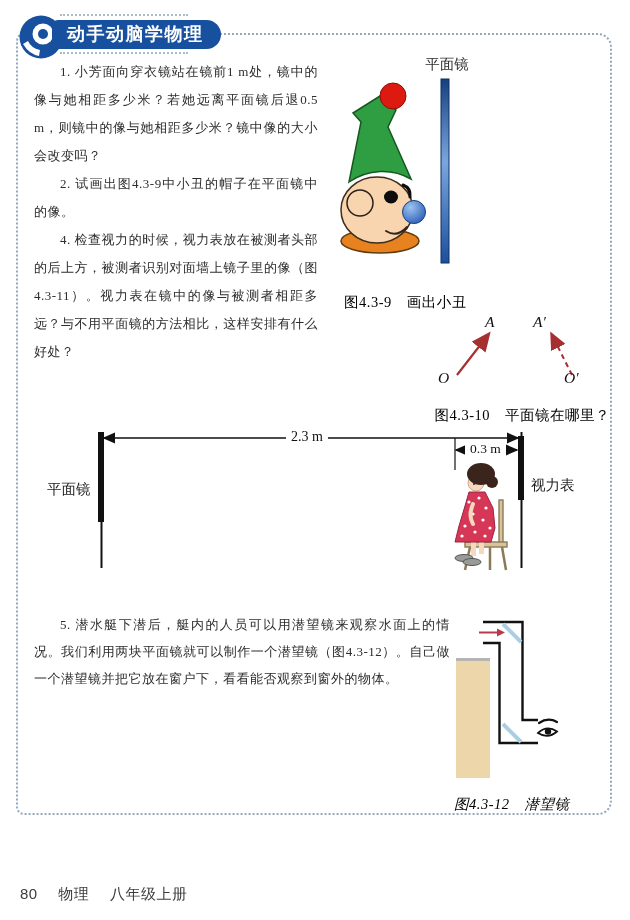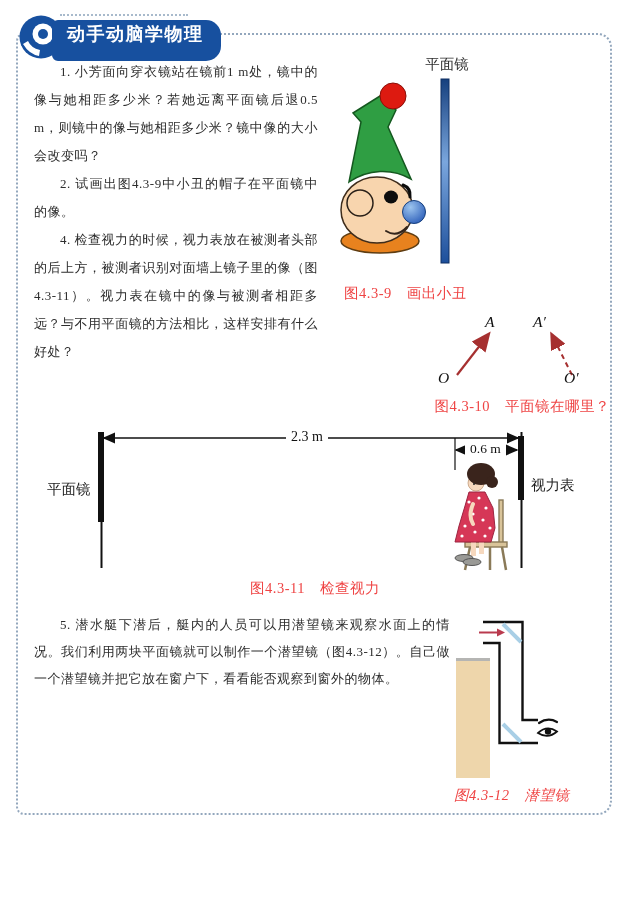--- a/index.html
+++ b/index.html
@@ -8,37 +8,37 @@
     font-family:"Liberation Serif","DejaVu Serif",serif;color:#2d2d2d;
   }
   .border-box{
     position:absolute;left:16px;top:33px;width:592px;height:778px;
     border:2px dotted #93a7bd;border-radius:8px 14px 14px 8px;pointer-events:none;
   }
   
   .hdr-logo{position:absolute;left:18px;top:12px;}
   .hdr-badge{
     position:absolute;left:52px;top:20px;height:29px;line-height:29px;
-    background:#17509f;color:#fff;padding:0 17px 12px 15px;border-radius:6px 15px 15px 6px;
+    background:#17509f;color:#fff;padding:0 17px 0 15px;border-radius:6px 15px 15px 6px;
     font-family:"Liberation Sans","DejaVu Sans",sans-serif;font-weight:bold;font-size:18px;letter-spacing:1.5px;
   }
   .hdr-dots{position:absolute;height:0;border-top:2px dotted #a8bacc;}
   .hdr-dots.top{left:60px;top:14px;width:128px;}
   .hdr-dots.bottom{left:60px;top:52px;width:128px;}
   
   .col-left{position:absolute;left:34px;top:58px;width:284px;}
   .col-left p, .para5 p{
     margin:0;text-indent:2em;font-size:13px;line-height:28px;
     text-align:justify;letter-spacing:0.5px;
   }
   .para5{position:absolute;left:34px;top:611px;width:416px;}
   .para5 p{line-height:27px;}
   
   figure{margin:0;padding:0;position:absolute;}
-  .fig-caption{font-size:14.5px;color:#ef4444;letter-spacing:0.5px;}
+  .fig-caption{font-size:14.5px;color:#000000;letter-spacing:0.5px;margin-top:9px;}
   .fig9{left:330px;top:55px;width:272px;height:268px;}
   .fig9 .mirror-label{position:absolute;left:88px;top:0;width:58px;text-align:center;font-size:14.5px;}
   .fig9 svg{position:absolute;left:0;top:18px;}
   .fig9 figcaption{position:absolute;left:14px;top:228px;line-height:21px;}
   .fig10{left:430px;top:313px;width:180px;height:105px;}
   .fig10 svg{position:absolute;left:0;top:0;}
   .fig10 .pt{position:absolute;font-style:italic;font-size:15.5px;color:#111;}
   .fig10 .pt.a{left:55px;top:0;}
   .fig10 .pt.a2{left:103px;top:0;}
   .fig10 .pt.o{left:8px;top:56px;}
@@ -187,22 +187,21 @@
             <circle cx="430" cy="104" r="1.6"></circle>
             <circle cx="440" cy="108" r="1.6"></circle>
           <circle cx="417" cy="108" r="1.6"></circle>
         </g>
         <path d="M428,76 Q423,88 428,96" fill="none" stroke="#f6d8be" stroke-width="4" stroke-linecap="round"></path>
       </g>
     </svg>
     <span class="lbl mirror">平面镜</span>
     <span class="lbl chart">视力表</span>
     <span class="dim total">2.3 m</span>
-    <span class="dim offset">0.6 m</span>
-    <figcaption class="fig-caption">图4.3-11　检查视力</figcaption>
+    <span class="dim offset">0.3 m</span>
   </figure>
 
   <section class="para5">
     <p>5. 潜水艇下潜后，艇内的人员可以用潜望镜来观察水面上的情况。我们利用两块平面镜就可以制作一个潜望镜（图4.3-12）。自己做一个潜望镜并把它放在窗户下，看看能否观察到窗外的物体。</p>
   </section>
 
   <figure class="fig12">
     <svg width="152" height="170" viewBox="0 0 152 170">
       <rect x="6" y="46" width="34" height="120" fill="#eed6ab"></rect>
       <rect x="6" y="46" width="34" height="3" fill="#b5b5b3"></rect>
@@ -220,14 +219,19 @@
       </g>
       <g>
         <path d="M89,111 Q98,105 107,110" fill="none" stroke="#111" stroke-width="2.2" stroke-linecap="round"></path>
         <path d="M88,121 Q97,112.5 107,119.5 Q98,127.5 88,121 Z" fill="#ffffff" stroke="#111" stroke-width="1.8"></path>
         <circle cx="98" cy="119.5" r="3.2" fill="#111"></circle>
       </g>
     </svg>
     <figcaption class="fig-caption">图4.3-12　潜望镜</figcaption>
   </figure>
 
+  <div class="footer">
+    <span>80</span>
+    <span>物理</span>
+    <span>八年级上册</span>
+  </div>
 
 </div>
 
 </body></html>

